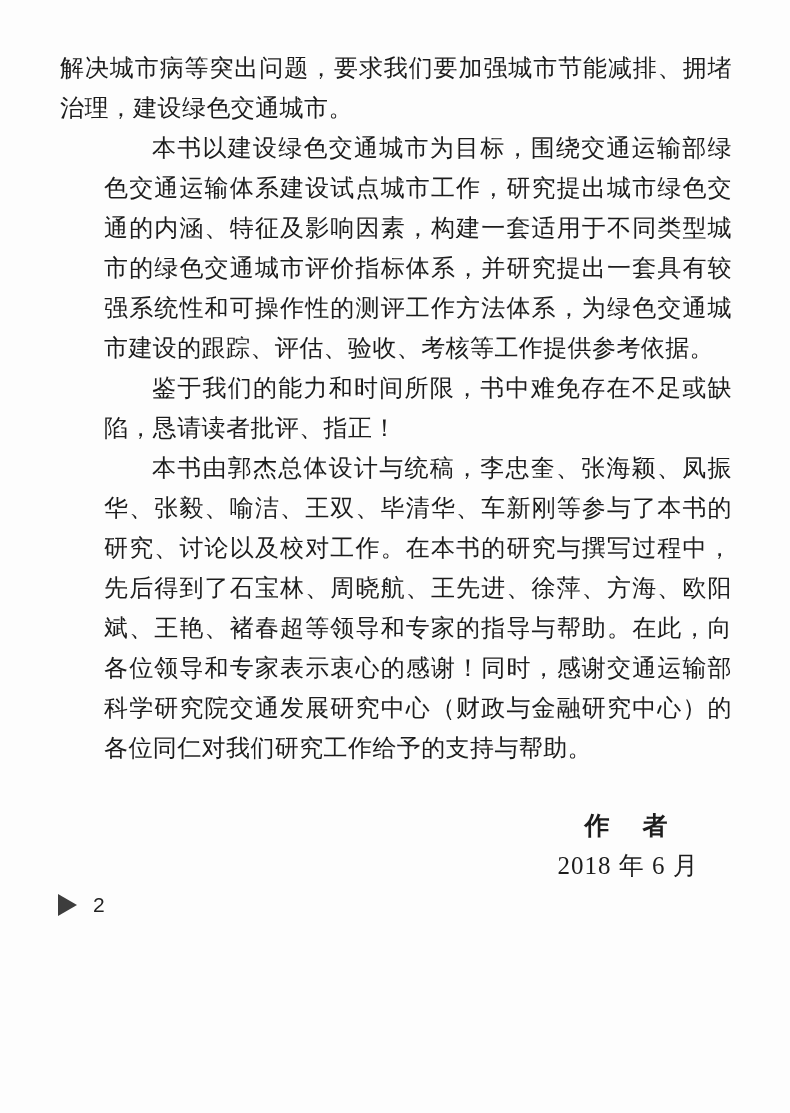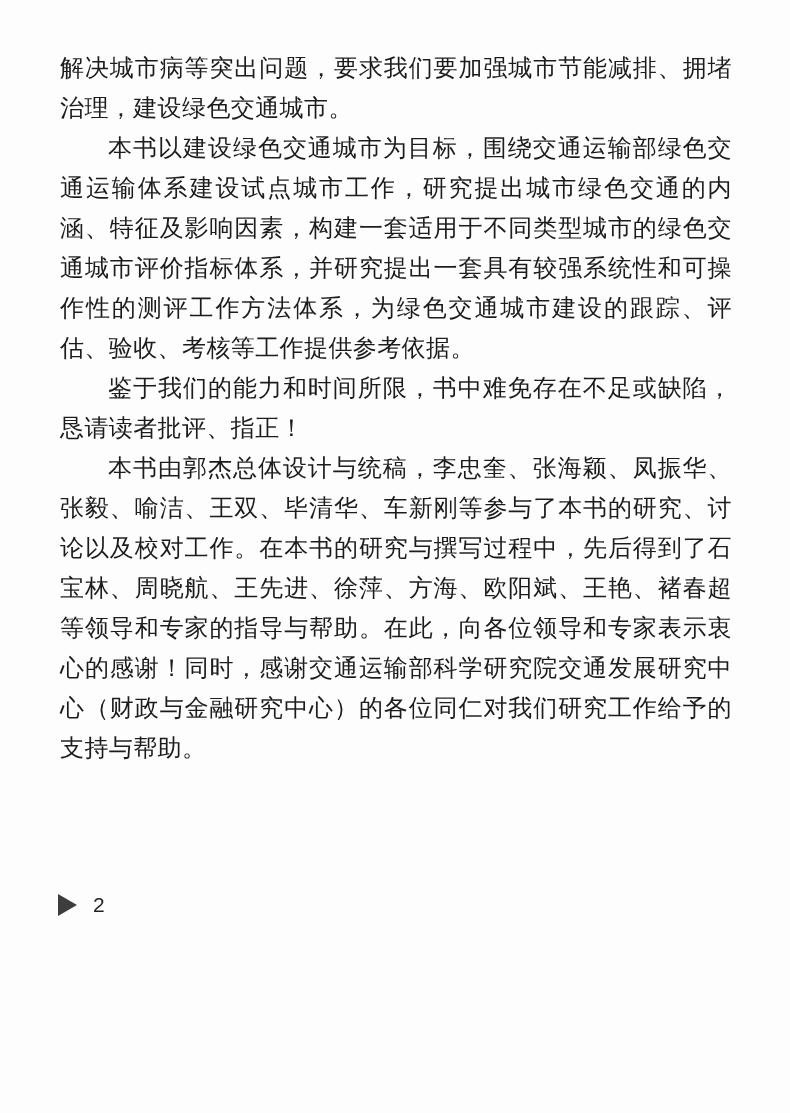--- a/index.html
+++ b/index.html
@@ -26,20 +26,21 @@
     line-height: 40px;
     text-align: justify;
     text-justify: inter-character;
     letter-spacing: 0.4px;
   }
   .content p {
     margin: 0;
   }
   .content p.indent {
     text-indent: 2em;
+    margin-left: 44px;
   }
   .signature {
     position: absolute;
     top: 806px;
     right: 42px;
     width: 240px;
     text-align: center;
     font-size: 25px;
     line-height: 40px;
   }
@@ -77,19 +78,23 @@
 
 <div class="page">
 
   <div class="content">
     <p>解决城市病等突出问题，要求我们要加强城市节能减排、拥堵治理，建设绿色交通城市。</p>
     <p class="indent">本书以建设绿色交通城市为目标，围绕交通运输部绿色交通运输体系建设试点城市工作，研究提出城市绿色交通的内涵、特征及影响因素，构建一套适用于不同类型城市的绿色交通城市评价指标体系，并研究提出一套具有较强系统性和可操作性的测评工作方法体系，为绿色交通城市建设的跟踪、评估、验收、考核等工作提供参考依据。</p>
     <p class="indent">鉴于我们的能力和时间所限，书中难免存在不足或缺陷，恳请读者批评、指正！</p>
     <p class="indent">本书由郭杰总体设计与统稿，李忠奎、张海颖、凤振华、张毅、喻洁、王双、毕清华、车新刚等参与了本书的研究、讨论以及校对工作。在本书的研究与撰写过程中，先后得到了石宝林、周晓航、王先进、徐萍、方海、欧阳斌、王艳、褚春超等领导和专家的指导与帮助。在此，向各位领导和专家表示衷心的感谢！同时，感谢交通运输部科学研究院交通发展研究中心（财政与金融研究中心）的各位同仁对我们研究工作给予的支持与帮助。</p>
   </div>
 
+  <div class="signature">
+    <div class="sig-author">作　者</div>
+    <div class="sig-date">2018 年 6 月</div>
+  </div>
 
   <div class="footer">
     <span class="tri-icon"></span>
     <span class="pagenum">2</span>
   </div>
 
 </div>
 
 </body></html>

